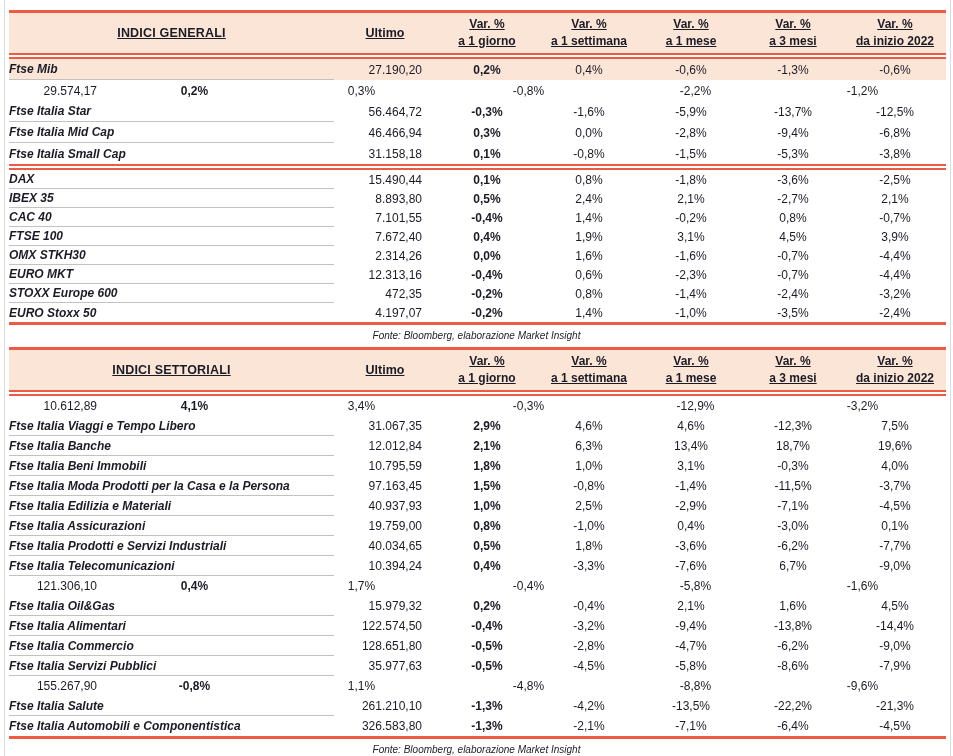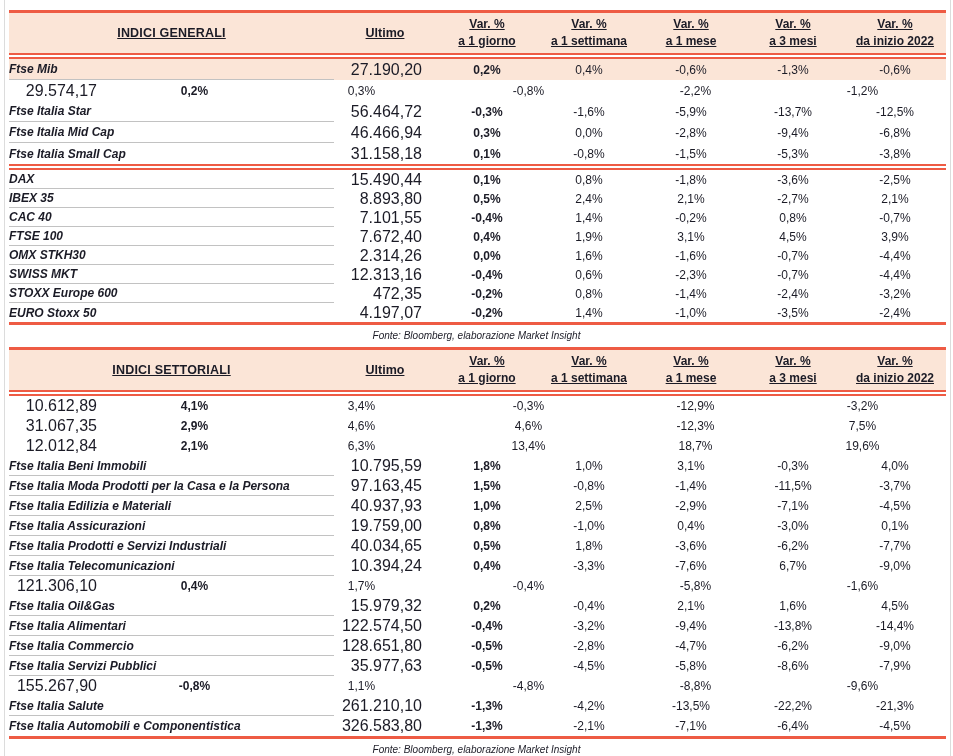--- a/index.html
+++ b/index.html
@@ -61,21 +61,21 @@
     height: 100%;
     display: flex;
     align-items: center;
     border-bottom: 1px solid var(--separator-gray);
   }
   .tgroup .trow:last-child .clabel { border-bottom: none; text-align: right; }
   .cultimo {
     width: 102px;
     text-align: right;
     padding-right: 14px;
-    font-size: 16px;
+    font-size: 12px;
   }
   .cvar { flex: 1; text-align: center; font-size: 12px; }
   .cvar.c-var0 { font-weight: bold; }
   .fonte {
     text-align: center;
     font-style: italic;
     font-size: 10px;
     height: 17px;
     line-height: 17px;
     margin: 2px 2px 3px 0;
@@ -199,21 +199,21 @@
         <div class="trow">
           <div class="clabel">OMX STKH30</div>
           <div class="cultimo">2.314,26</div>
           <div class="cvar c-var0">0,0%</div>
           <div class="cvar">1,6%</div>
           <div class="cvar">-1,6%</div>
           <div class="cvar">-0,7%</div>
           <div class="cvar">-4,4%</div>
         </div>
         <div class="trow">
-          <div class="clabel">SWISS MKT</div>
+          <div class="clabel">EURO MKT</div>
           <div class="cultimo">12.313,16</div>
           <div class="cvar c-var0">-0,4%</div>
           <div class="cvar">0,6%</div>
           <div class="cvar">-2,3%</div>
           <div class="cvar">-0,7%</div>
           <div class="cvar">-4,4%</div>
         </div>
         <div class="trow">
           <div class="clabel">STOXX Europe 600</div>
           <div class="cultimo">472,35</div>
@@ -266,28 +266,30 @@
       <div class="tgroup tgroup-0">
         <div class="trow">
           <div class="cultimo">10.612,89</div>
           <div class="cvar c-var0">4,1%</div>
           <div class="cvar">3,4%</div>
           <div class="cvar">-0,3%</div>
           <div class="cvar">-12,9%</div>
           <div class="cvar">-3,2%</div>
         </div>
         <div class="trow">
+          <div class="clabel">Ftse Italia Viaggi e Tempo Libero</div>
           <div class="cultimo">31.067,35</div>
           <div class="cvar c-var0">2,9%</div>
           <div class="cvar">4,6%</div>
           <div class="cvar">4,6%</div>
           <div class="cvar">-12,3%</div>
           <div class="cvar">7,5%</div>
         </div>
         <div class="trow">
+          <div class="clabel">Ftse Italia Banche</div>
           <div class="cultimo">12.012,84</div>
           <div class="cvar c-var0">2,1%</div>
           <div class="cvar">6,3%</div>
           <div class="cvar">13,4%</div>
           <div class="cvar">18,7%</div>
           <div class="cvar">19,6%</div>
         </div>
         <div class="trow">
           <div class="clabel">Ftse Italia Beni Immobili</div>
           <div class="cultimo">10.795,59</div>

